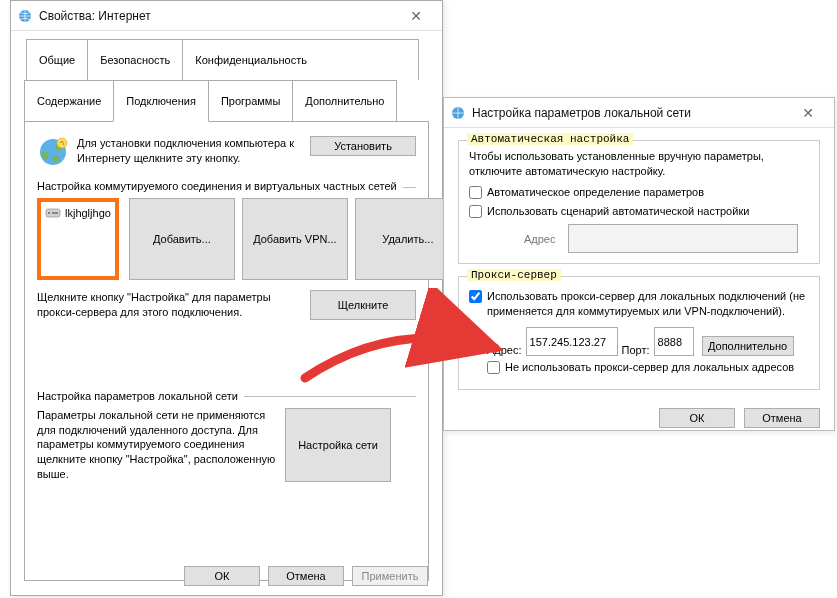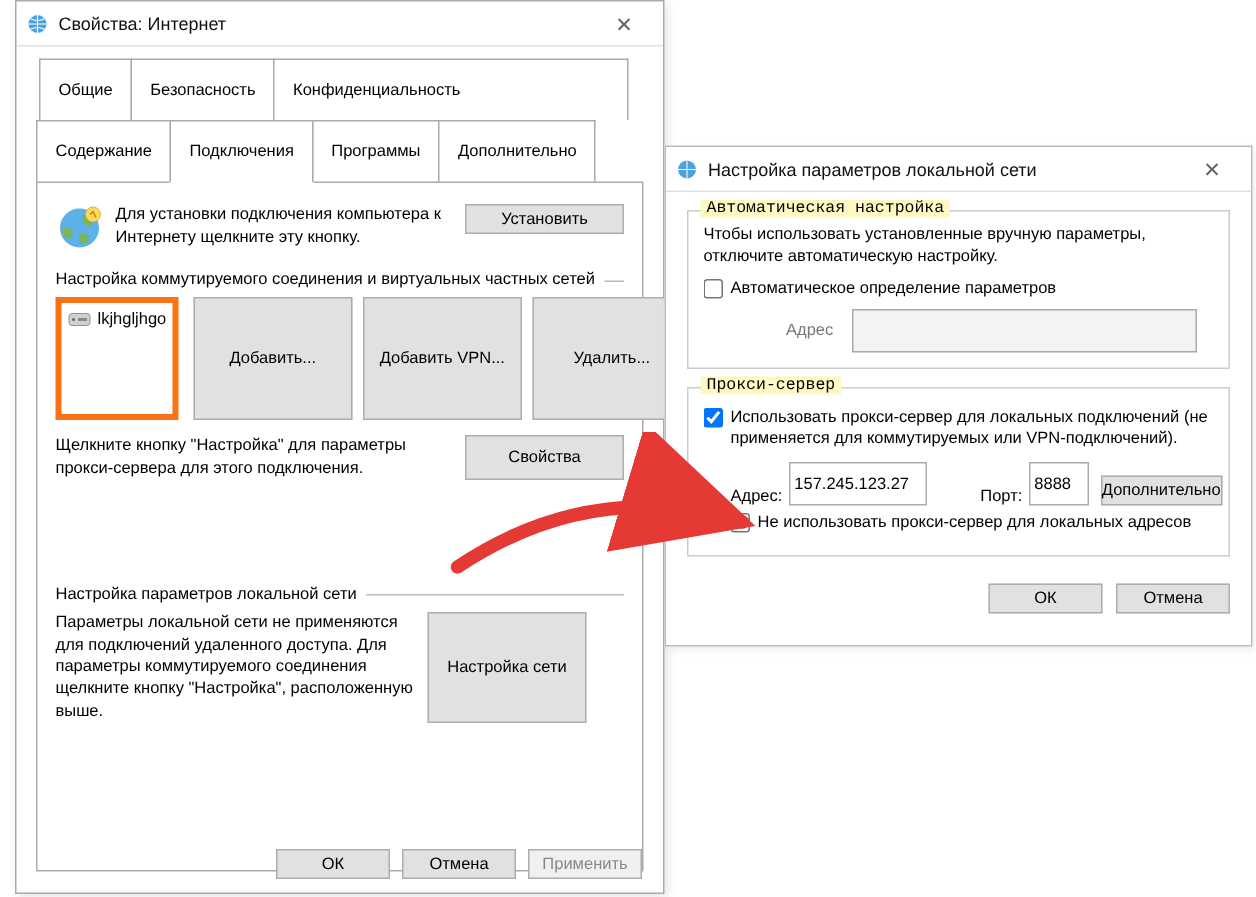--- a/index.html
+++ b/index.html
@@ -119,21 +119,21 @@
         </div>
         <div class="btn-stack">
           <button class="w-btn">Добавить...</button>
           <button class="w-btn">Добавить VPN...</button>
           <button class="w-btn">Удалить...</button>
         </div>
       </div>
 
       <div class="note-row">
         <div class="note-text">Щелкните кнопку "Настройка" для параметры прокси-сервера для этого подключения.</div>
-        <button class="w-btn">Свойства</button>
+        <button class="w-btn">Щелкните</button>
       </div>
 
       <div class="lan-section">
         <div class="section-label-flex">
           <span>Настройка параметров локальной сети</span>
           <span class="line"></span>
         </div>
         <div style="display:flex;">
           <div class="note-text" style="max-width:248px;">Параметры локальной сети не применяются для подключений удаленного доступа. Для параметры коммутируемого соединения щелкните кнопку "Настройка", расположенную выше.</div>
           <button class="w-btn">Настройка сети</button>
@@ -160,36 +160,40 @@
   </div>
 
   <div class="d2-body">
     <div class="fieldset">
       <div class="legend">Автоматическая настройка</div>
       <div class="fs-text">Чтобы использовать установленные вручную параметры, отключите автоматическую настройку.</div>
       <label class="check-row">
         <input type="checkbox" style="">
         <span class="check-label">Автоматическое определение параметров</span>
       </label>
+      <label class="check-row">
+        <input type="checkbox" style="">
+        <span class="check-label">Использовать сценарий автоматической настройки</span>
+      </label>
       <div class="addr-row">
         <span class="addr-label">Адрес</span>
         <input class="txt-input dis" style="width: 230px;" disabled="">
       </div>
     </div>
 
     <div class="fieldset">
       <div class="legend">Прокси-сервер</div>
       <label class="check-row">
         <input type="checkbox" checked="" style="">
         <span class="check-label">Использовать прокси-сервер для локальных подключений (не применяется для коммутируемых или VPN-подключений).</span>
       </label>
       <div style="display:flex; align-items:flex-end; margin:8px 0 4px 18px; gap:4px;">
         <span style="font-size:11px;">Адрес:</span>
         <input class="txt-input" style="width: 92px;" value="157.245.123.27">
-        <span style="font-size:11px;margin-left:32px;">Порт:</span>
+        <span style="font-size:11px;">Порт:</span>
         <input class="txt-input" style="width: 40px;" value="8888">
         <button class="w-btn" style="width:92px;margin-left:4px;">Дополнительно</button>
       </div>
       <label class="check-row" style="margin-left:18px;">
         <input type="checkbox" style="">
         <span class="check-label">Не использовать прокси-сервер для локальных адресов</span>
       </label>
     </div>
   </div>
 

